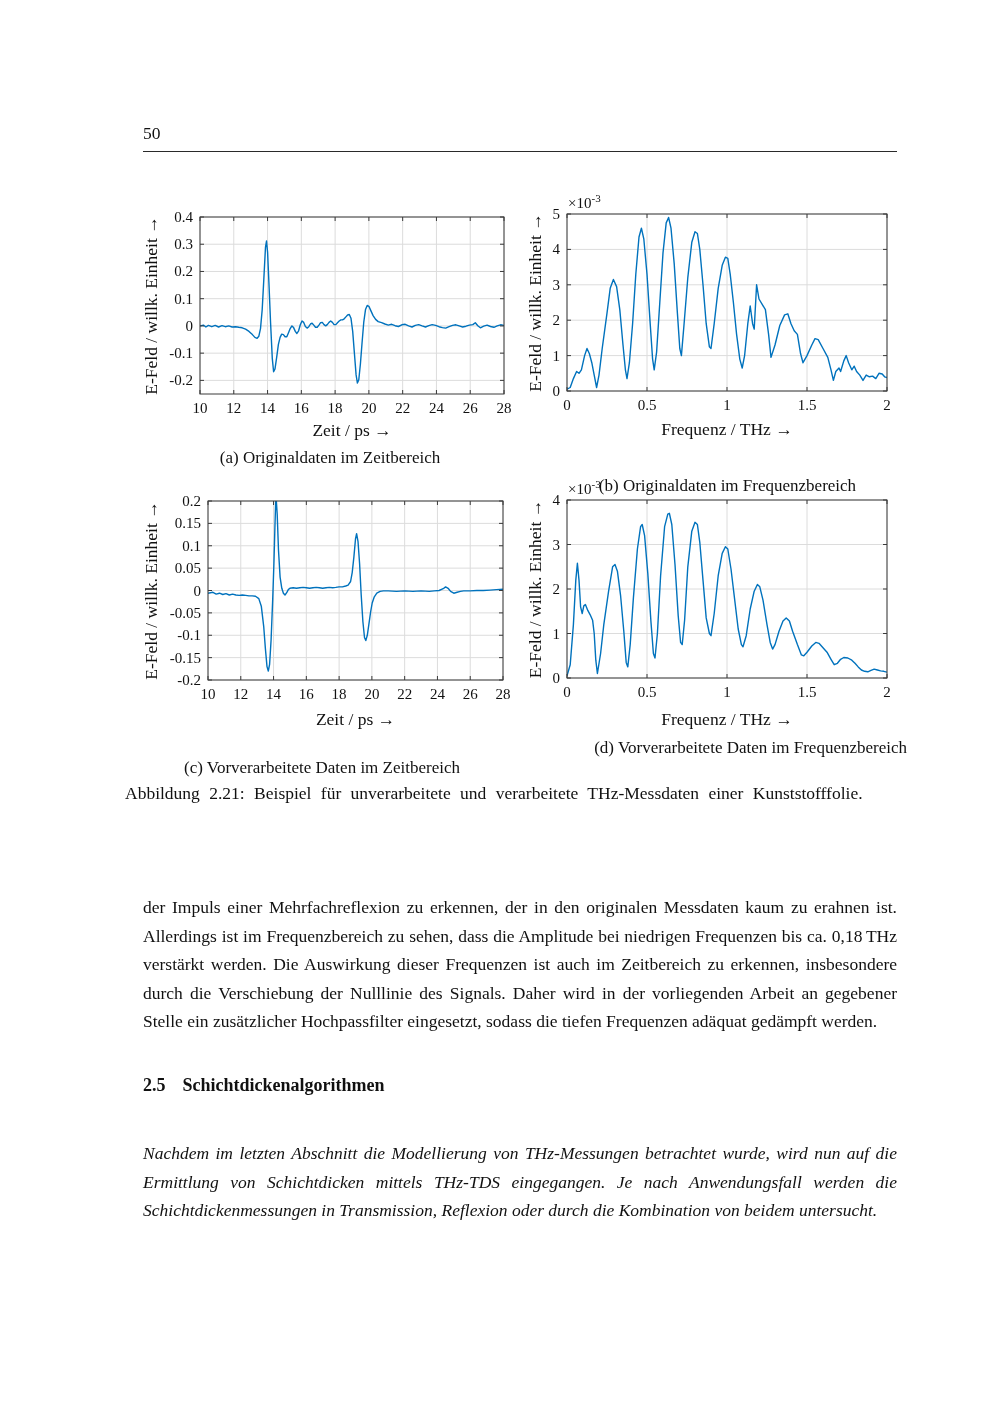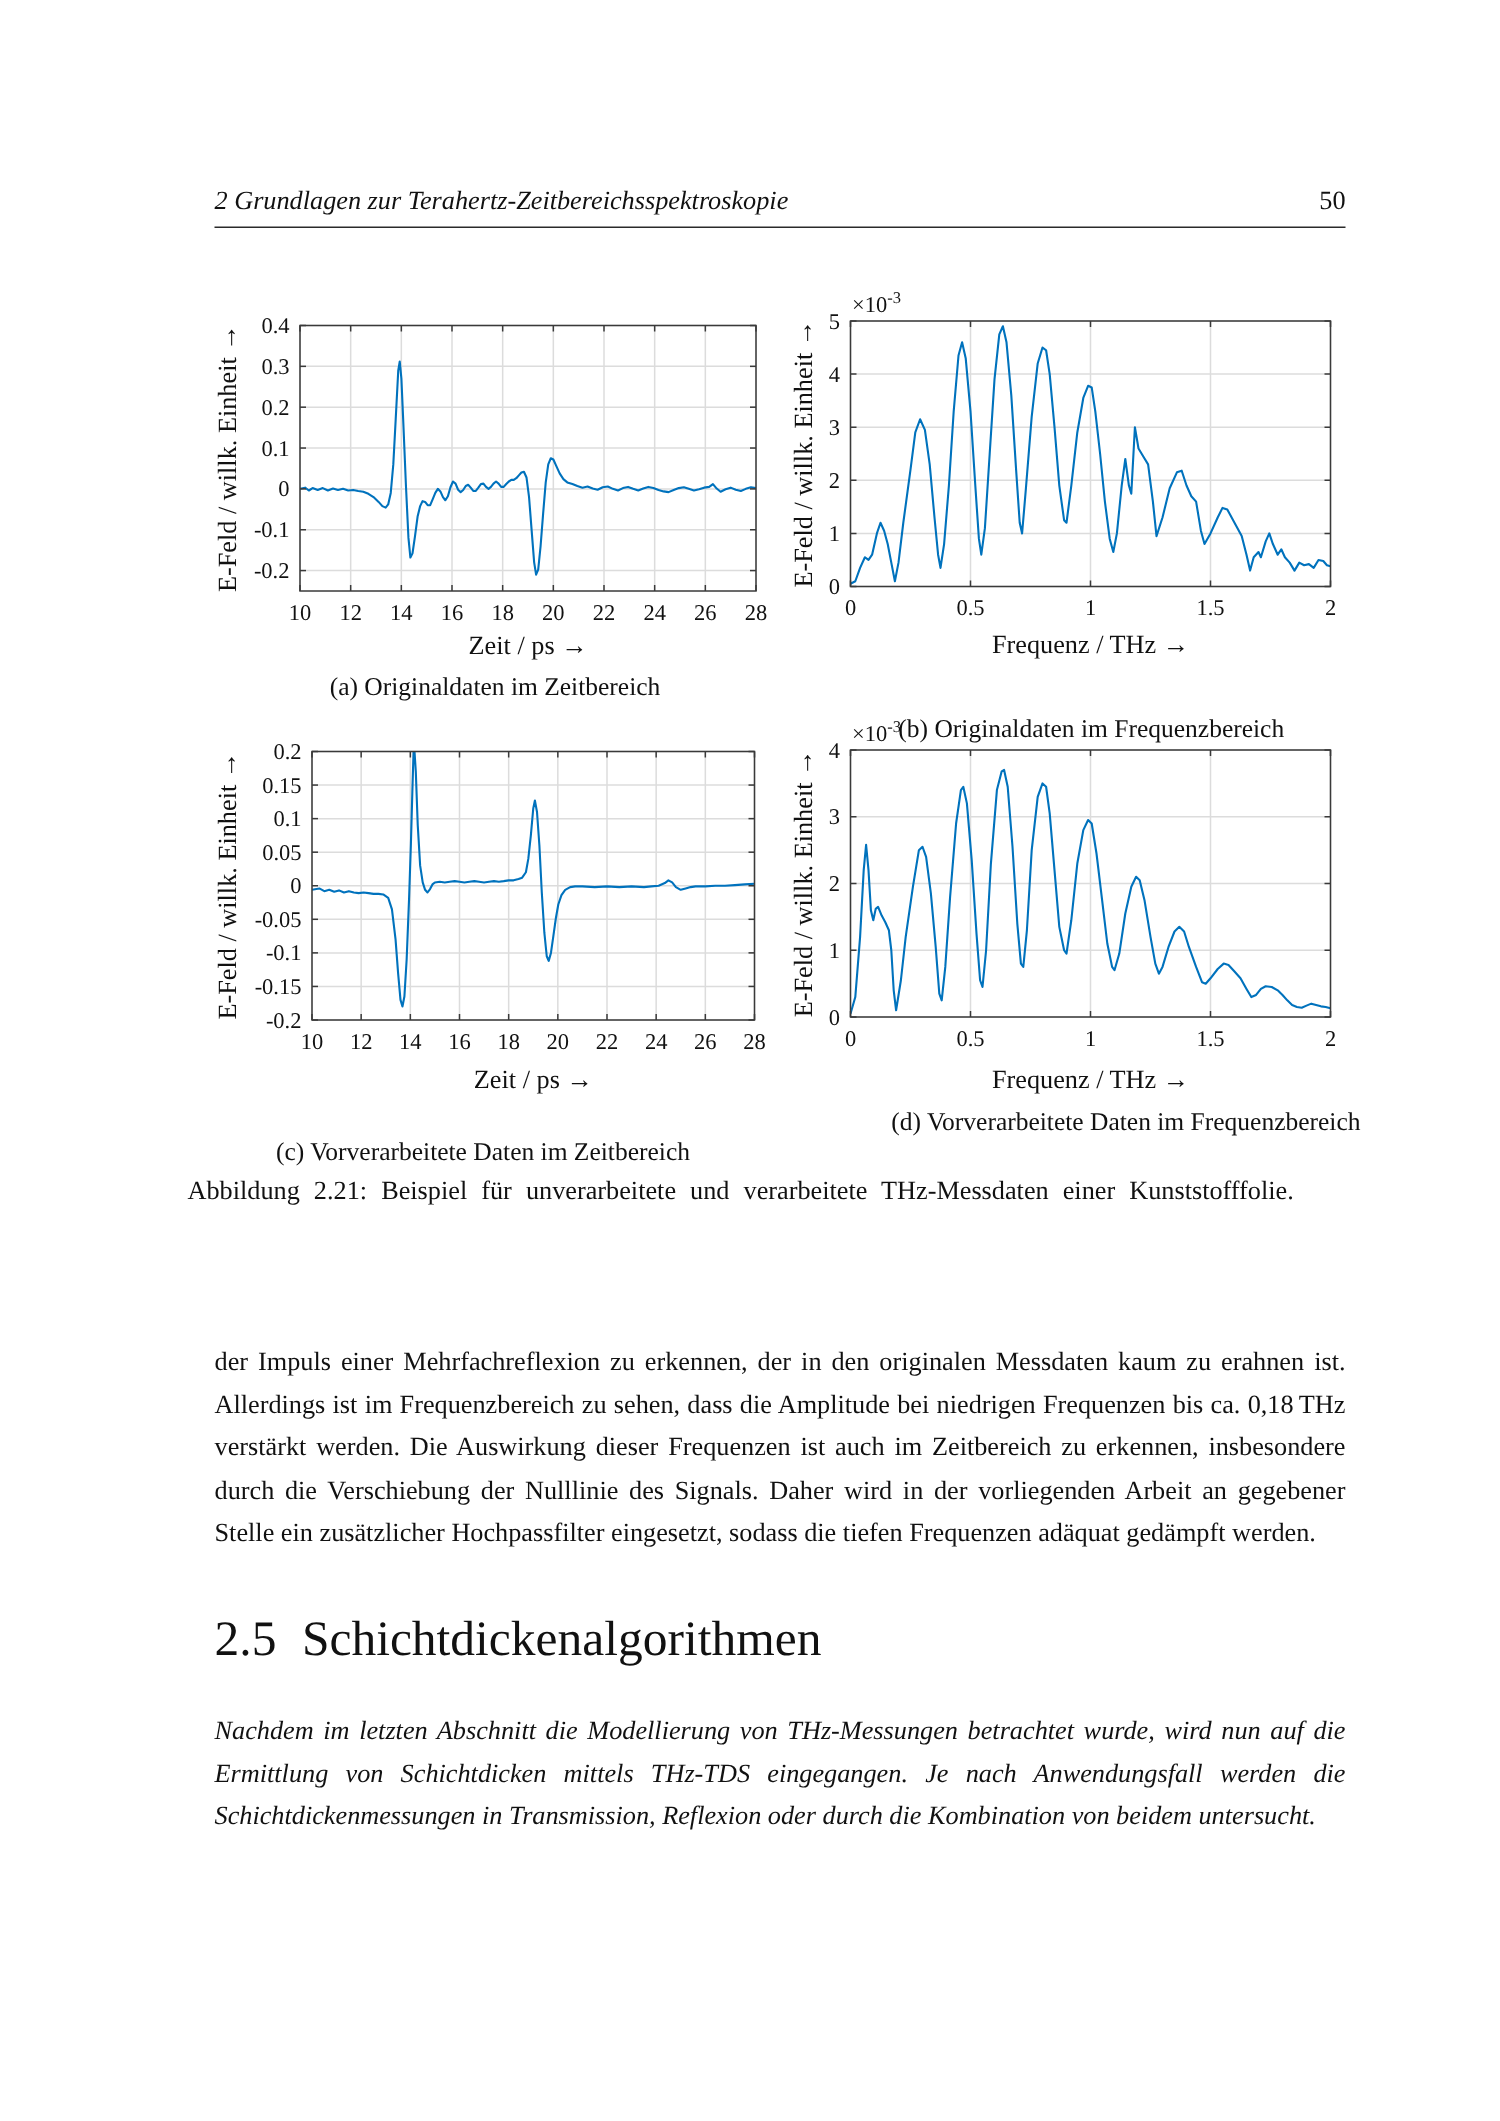--- a/index.html
+++ b/index.html
@@ -16,28 +16,27 @@
   .chart-caption{position:absolute;font-size:17px;text-align:center;white-space:nowrap;}
   #cap0{left:145px;top:448px;width:370px;}
   #cap1{left:535px;top:476px;width:385px;}
   #cap2{left:137px;top:738px;width:370px;margin-top:20px;}
   #cap3{left:527px;top:738px;width:380px;text-align:right;}
   .fig-caption{position:absolute;left:125px;top:777px;width:754px;box-sizing:border-box;
     font-size:17.5px;line-height:33px;text-align:justify;padding-left:146px;text-indent:-146px;word-spacing:5px;}
   .body-par{position:absolute;left:143px;width:754px;font-size:17.5px;line-height:28.5px;text-align:justify;}
   #par1{top:860px;margin-top:33px;}
   #par2{top:1139px;font-style:italic;}
-  .section-heading{position:absolute;left:143px;top:1075px;font-size:33px;font-weight:normal;}
+  .section-heading{position:absolute;left:143px;top:1075px;font-size:18px;font-weight:bold;}
   .section-heading .num{margin-right:17px;}
 </style>
 </head>
 <body>
 
 <div class="running-header">
-  <span class="hdr-title">2 Grundlagen zur Terahertz-Zeitbereichsspektroskopie</span>
   <span class="hdr-page">50</span>
 </div>
 
 <svg id="svg0" class="chart-svg" width="372" height="258" viewBox="0 0 372 258">
     <line x1="60" y1="27" x2="60" y2="204" stroke="#dcdcdc" stroke-width="1"></line>
     <line x1="93.77777777777777" y1="27" x2="93.77777777777777" y2="204" stroke="#dcdcdc" stroke-width="1"></line>
     <line x1="127.55555555555556" y1="27" x2="127.55555555555556" y2="204" stroke="#dcdcdc" stroke-width="1"></line>
     <line x1="161.33333333333331" y1="27" x2="161.33333333333331" y2="204" stroke="#dcdcdc" stroke-width="1"></line>
     <line x1="195.11111111111111" y1="27" x2="195.11111111111111" y2="204" stroke="#dcdcdc" stroke-width="1"></line>
     <line x1="228.88888888888889" y1="27" x2="228.88888888888889" y2="204" stroke="#dcdcdc" stroke-width="1"></line>

